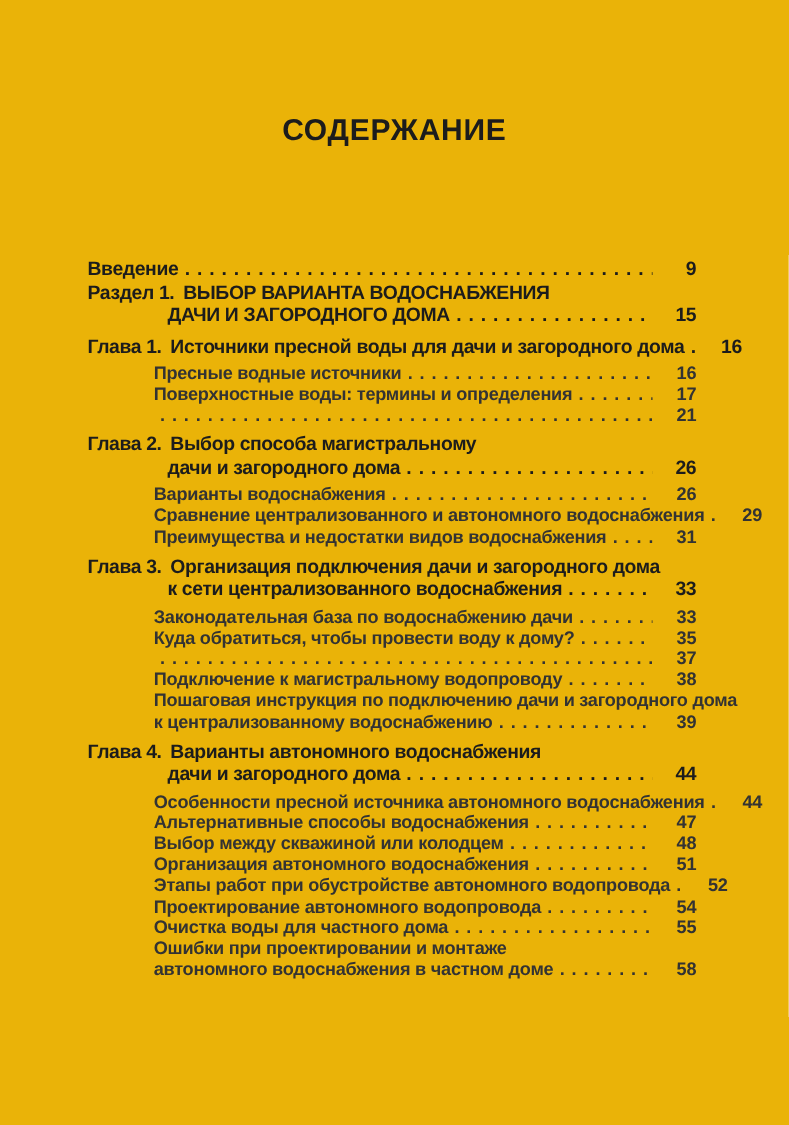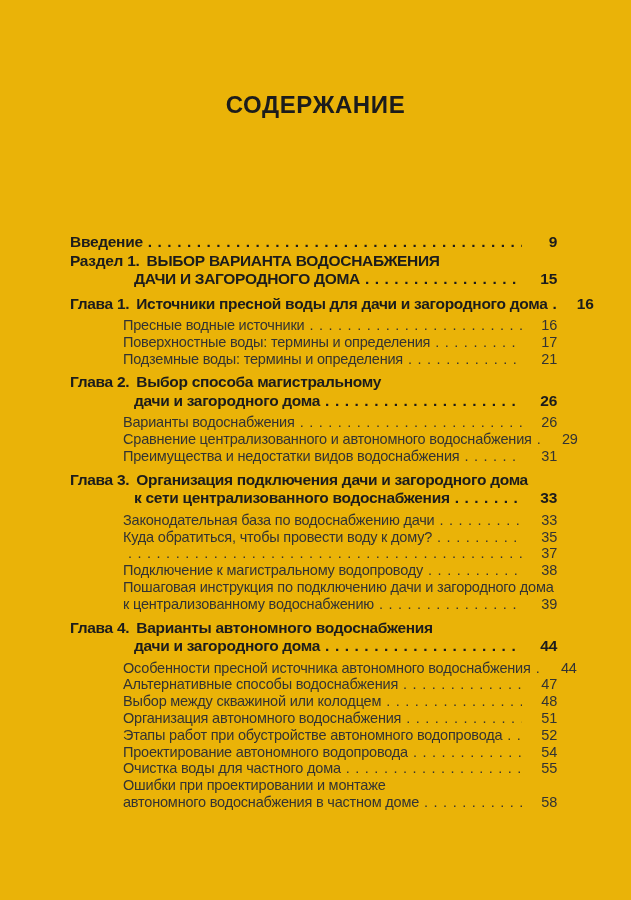--- a/index.html
+++ b/index.html
@@ -33,29 +33,29 @@
     letter-spacing: 5.5px;
   }
   .pg { flex: 0 0 auto; min-width: 27px; text-align: right; }
 
   .bold-row {
     font-weight: 700; font-size: 15.5px;
     letter-spacing: -0.3px; line-height: 18.5px;
     color: #1c1c1c;
   }
   .sub {
-    font-weight: 400; font-size: 14.5px;
+    font-weight: 700; font-size: 14.5px;
     letter-spacing: -0.2px; line-height: 16.8px;
     color: #333333;
     padding-left: 53px;
   }
   .prefix { flex: 0 0 auto; margin-right: 7px; }
   .cont { padding-left: 64px; }
 
-  .intro { margin-top: 114px; }
+  .intro { margin-top: 88px; }
   .section { }
   .chapter { margin-top: 6px; }
   .subs { margin-top: 4px; }
 </style>
 </head>
 <body>
 
 <div class="page">
   <h1 class="title">СОДЕРЖАНИЕ</h1>
 
@@ -91,21 +91,20 @@
           <span class="t">Пресные водные источники</span>
           <span class="dots"></span>
           <span class="pg">16</span>
         </div>
         <div class="row sub">
           <span class="t">Поверхностные воды: термины и определения</span>
           <span class="dots"></span>
           <span class="pg">17</span>
         </div>
         <div class="row sub">
-          <span class="t">Подземные воды: термины и определения</span>
           <span class="dots"></span>
           <span class="pg">21</span>
         </div>
       </div>
     </div>
 
     <div class="chapter">
       <div class="row bold-row">
         <span class="prefix">Глава 2.</span>
         <span class="t">Выбор способа магистральному</span>

